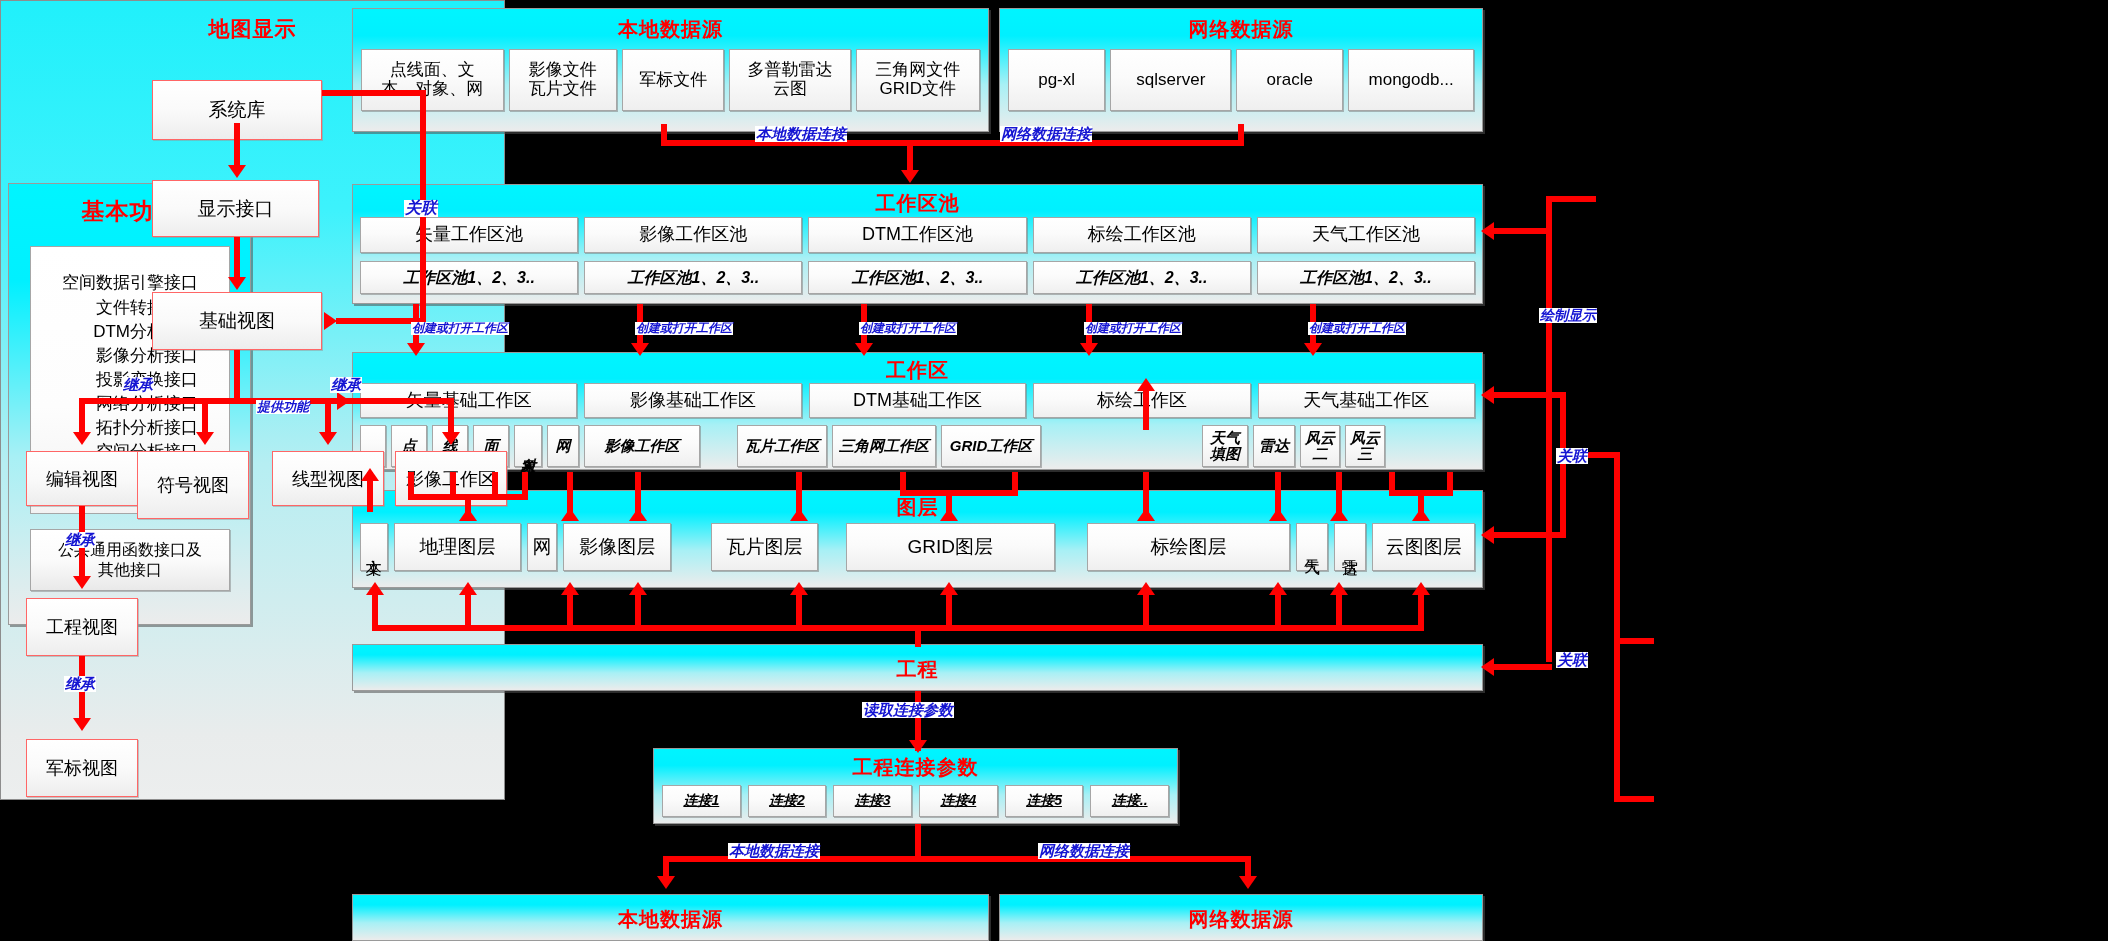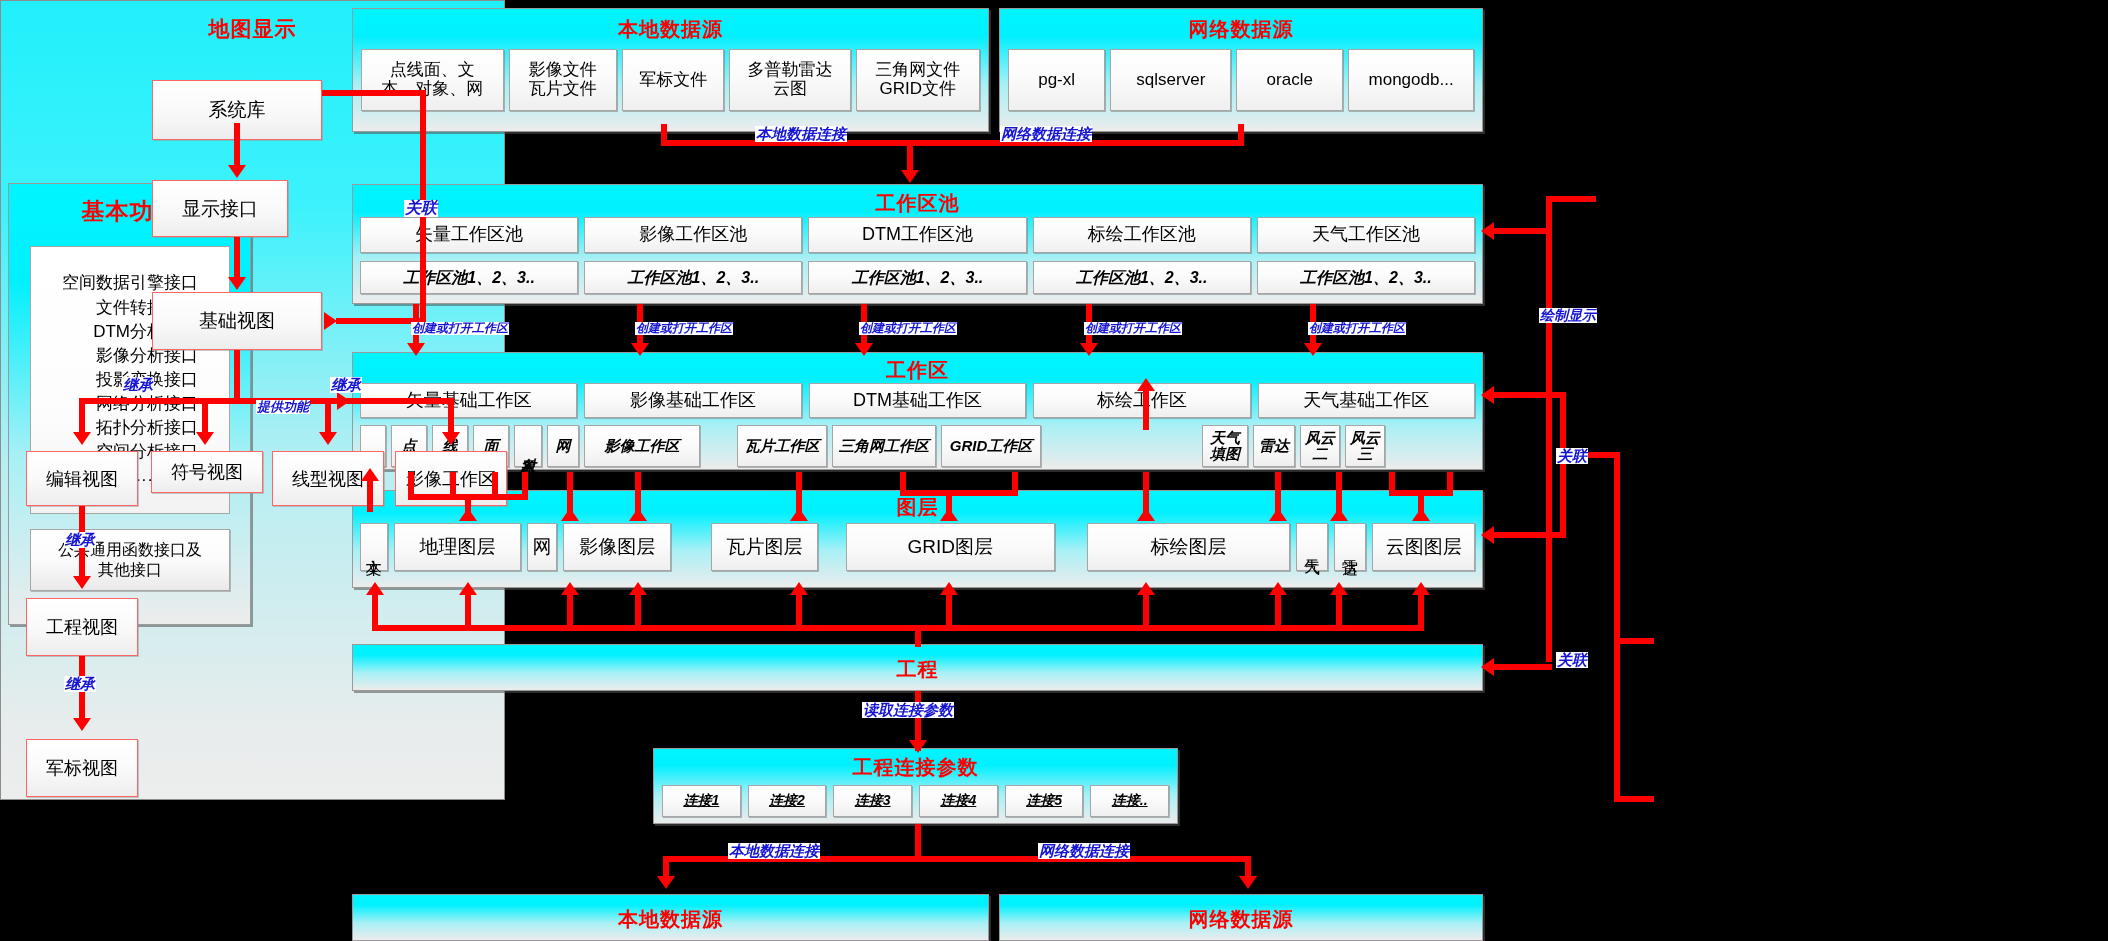--- a/index.html
+++ b/index.html
@@ -281,25 +281,25 @@
     <div class="panel-title">本地数据源</div>
   </div>
   <div class="panel" id="net-src-b">
     <div class="panel-title">网络数据源</div>
   </div>
 
   <div id="mapdisp">
     <div class="panel-title">地图显示</div>
 
     <div class="redbox" style="left:152px; top:63px; width:170px; height:60px; font-size:19px;margin-top:17px;">系统库</div>
-    <div class="redbox" style="left:152px; top:180px; width:136px; height:57px; font-size:19px;">显示接口</div>
+    <div class="redbox" style="left:152px; top:180px; width:167px; height:57px; font-size:19px;">显示接口</div>
     <div class="redbox" style="left:152px; top:292px; width:170px; height:58px; font-size:19px;">基础视图</div>
 
     <div class="redbox" style="left:26px; top:451px; width:112px; height:55px; font-size:18px;">编辑视图</div>
-    <div class="redbox" style="left:151px; top:451px; width:112px; height:42px; font-size:18px;">符号视图</div>
+    <div class="redbox" style="left:137px; top:451px; width:112px; height:68px; font-size:18px;">符号视图</div>
     <div class="redbox" style="left:272px; top:451px; width:112px; height:55px; font-size:18px;">线型视图</div>
     <div class="redbox" style="left:395px; top:451px; width:112px; height:55px; font-size:18px;">影像工作区</div>
 
     <div class="redbox" style="left:26px; top:598px; width:112px; height:58px; font-size:18px;">工程视图</div>
     <div class="redbox" style="left:26px; top:739px; width:112px; height:58px; font-size:18px;">军标视图</div>
 
     <div class="ln" style="left:234px; top:123px; width:6px; height:45px;"></div>
     <div class="arw arw-d" style="left:228px; top:165px;"></div>
 
     <div class="ln" style="left:234px; top:237px; width:6px; height:42px;"></div>

